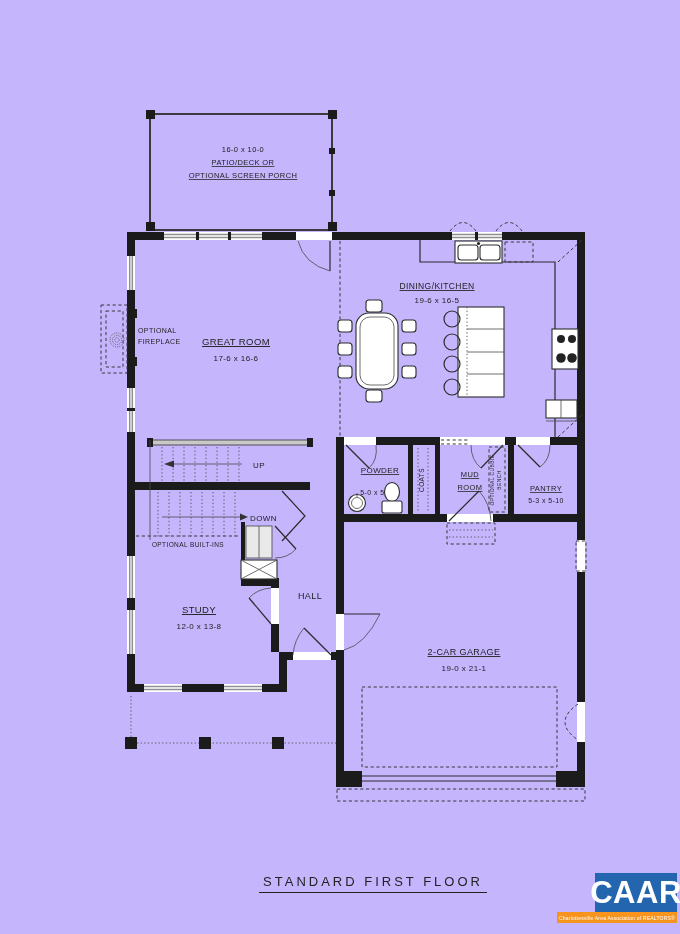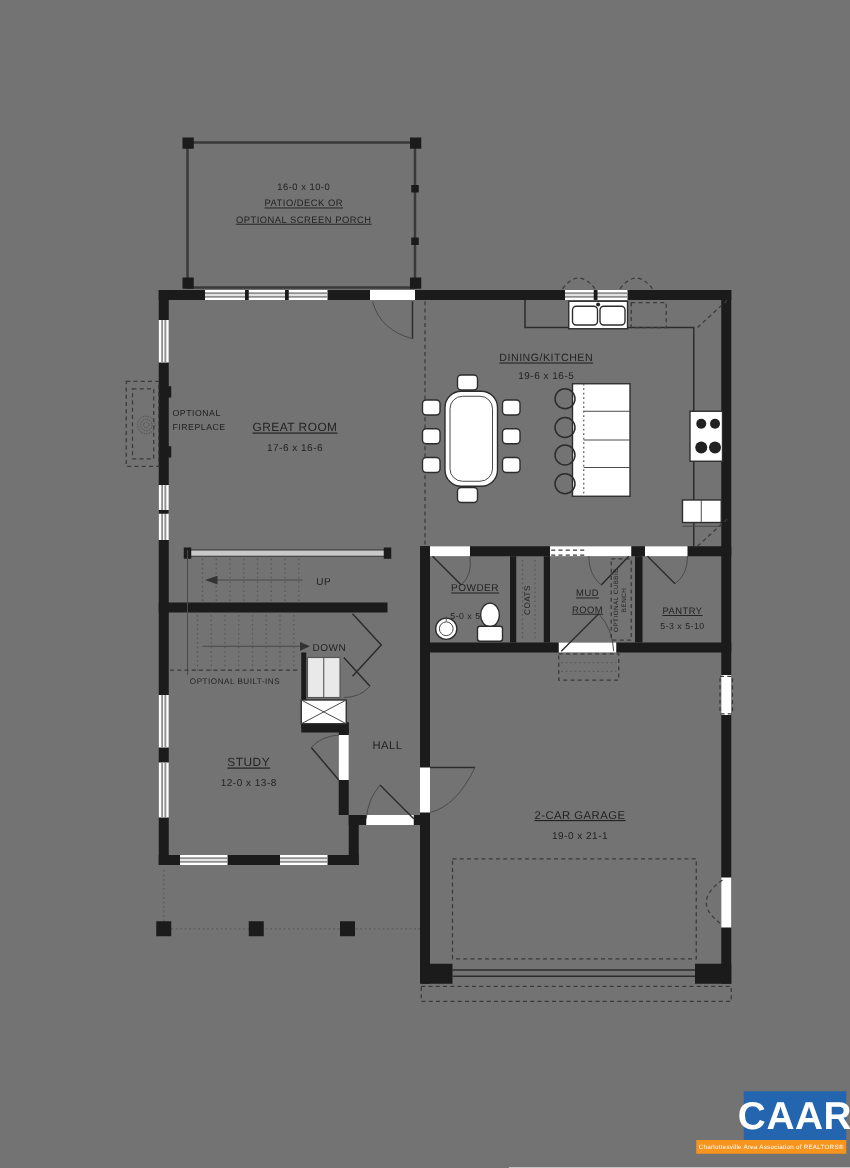--- a/index.html
+++ b/index.html
@@ -1,16 +1,16 @@
 <!DOCTYPE html>
 <html><head>
 <meta charset="utf-8">
 <style>
   html,body { margin:0; padding:0; background:#fff; }
-  .page { position:relative; width:680px; height:934px; background:#737373; overflow:hidden;
+  .page { position:relative; width:680px; height:934px; background:#c4b5fd; overflow:hidden;
           font-family:"Liberation Sans", sans-serif; }
   svg text { font-family:"Liberation Sans", sans-serif; fill:#222; letter-spacing:0.4px; }
   .u { text-decoration:underline; }
   .wall { fill:#1b1b1b; }
   .op { fill:#ffffff; }
   .thin { stroke:#2c2c2c; stroke-width:1.2; fill:none; }
   .xthin { stroke:#4a4a4a; stroke-width:0.8; fill:none; }
   .dash { stroke:#3a3a3a; stroke-width:1; fill:none; stroke-dasharray:3.2 2.6; }
   .dot  { stroke:#5a5a5a; stroke-width:1; fill:none; stroke-dasharray:1.3 2.3; }
   .winl { stroke:#8f8f8f; stroke-width:1.5; fill:none; }
@@ -348,19 +348,22 @@
     <line class="dot" x1="131" y1="696" x2="131" y2="738"></line>
     <line class="dot" x1="137" y1="743" x2="336" y2="743"></line>
     <rect class="cap" x="125" y="737" width="12" height="12"></rect>
     <rect class="cap" x="199" y="737" width="12" height="12"></rect>
     <rect class="cap" x="272" y="737" width="12" height="12"></rect>
   </g>
 
 </svg>
 
 
+<div class="footer-title">
+  <span>STANDARD FIRST FLOOR</span>
+</div>
 
 <div class="caar">
   <div class="caar-blue" style="background-color: rgb(35, 101, 174); color: rgb(255, 255, 255);">CAAR</div>
   <div class="caar-bar" style="background-color: rgb(247, 148, 30); color: rgb(255, 255, 255);">Charlottesville Area Association of REALTORS®</div>
 </div>
 
 </div>
 
 </body></html>

